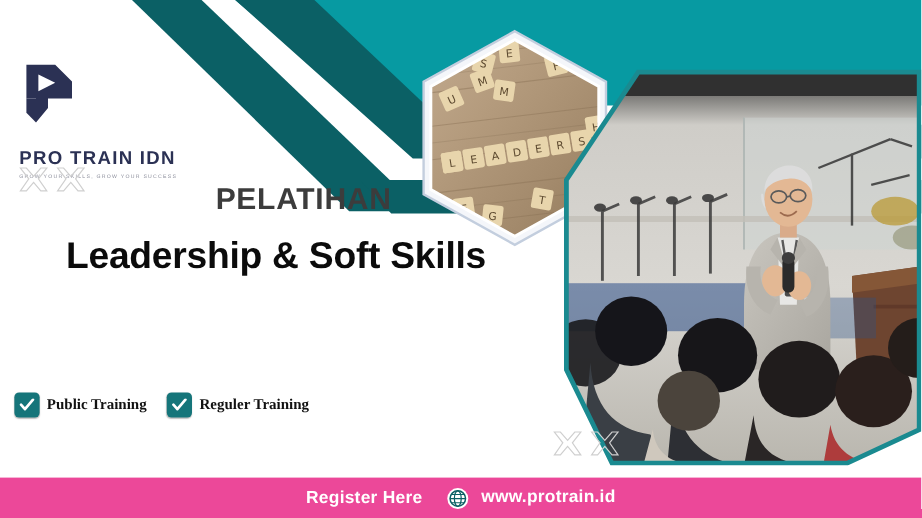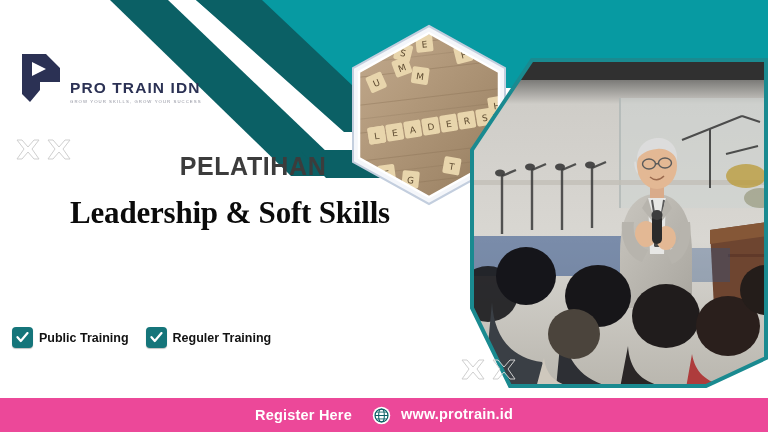--- a/index.html
+++ b/index.html
@@ -16,21 +16,21 @@
     background:#ffffff;
     overflow:hidden;
   }
 
   
   .bands { position:absolute; inset:0; width:768px; height:432px; pointer-events:none; }
 
   
   .logo-block {
     position:absolute; left:16px; top:52px;
-    display:flex; align-items:flex-end; gap:6px;
+    display:flex; align-items:flex-start; gap:6px;flex-direction:column;
   }
   .logo-mark { width:48px; height:52px; flex:0 0 auto; }
   .logo-text { display:flex; flex-direction:column; justify-content:center; padding-top:14px; }
   .logo-name {
     font-size:15.5px; font-weight:bold; letter-spacing:1.1px;
     color:#2b3154; line-height:1.1; white-space:nowrap;
   }
   .logo-tagline {
     font-size:4.3px; letter-spacing:1.05px; color:#8d8f9c;
     white-space:nowrap; margin-top:3px;
@@ -47,27 +47,26 @@
     text-align:center;
     font-size:25px; font-weight:bold; letter-spacing:0.6px;
     color:#3c3c3c;
     padding-left:46px;
   }
   .headline {
     position:absolute; left:0; top:195px; width:460px;
     text-align:center;
     font-size:31px; font-weight:bold; letter-spacing:-0.2px;
     color:#0b0b0b;
-    font-family:Liberation Serif, serif;
   }
 
   
   .check-row {
     position:absolute; left:12px; top:327px;
-    display:flex; align-items:center; gap:17px;
+    display:flex; align-items:center; gap:17px;font-family:Liberation Serif, serif;
   }
   .check-item { display:flex; align-items:center; gap:6px; }
   .check-box {
     width:21px; height:21px; border-radius:4px;
     background:#15757a; flex:0 0 auto;
     display:flex; align-items:center; justify-content:center;
     box-shadow:0 1px 1px rgba(0,0,0,.25);
   }
   .check-label {
     font-size:12.5px; font-weight:bold; color:#121212; white-space:nowrap;

